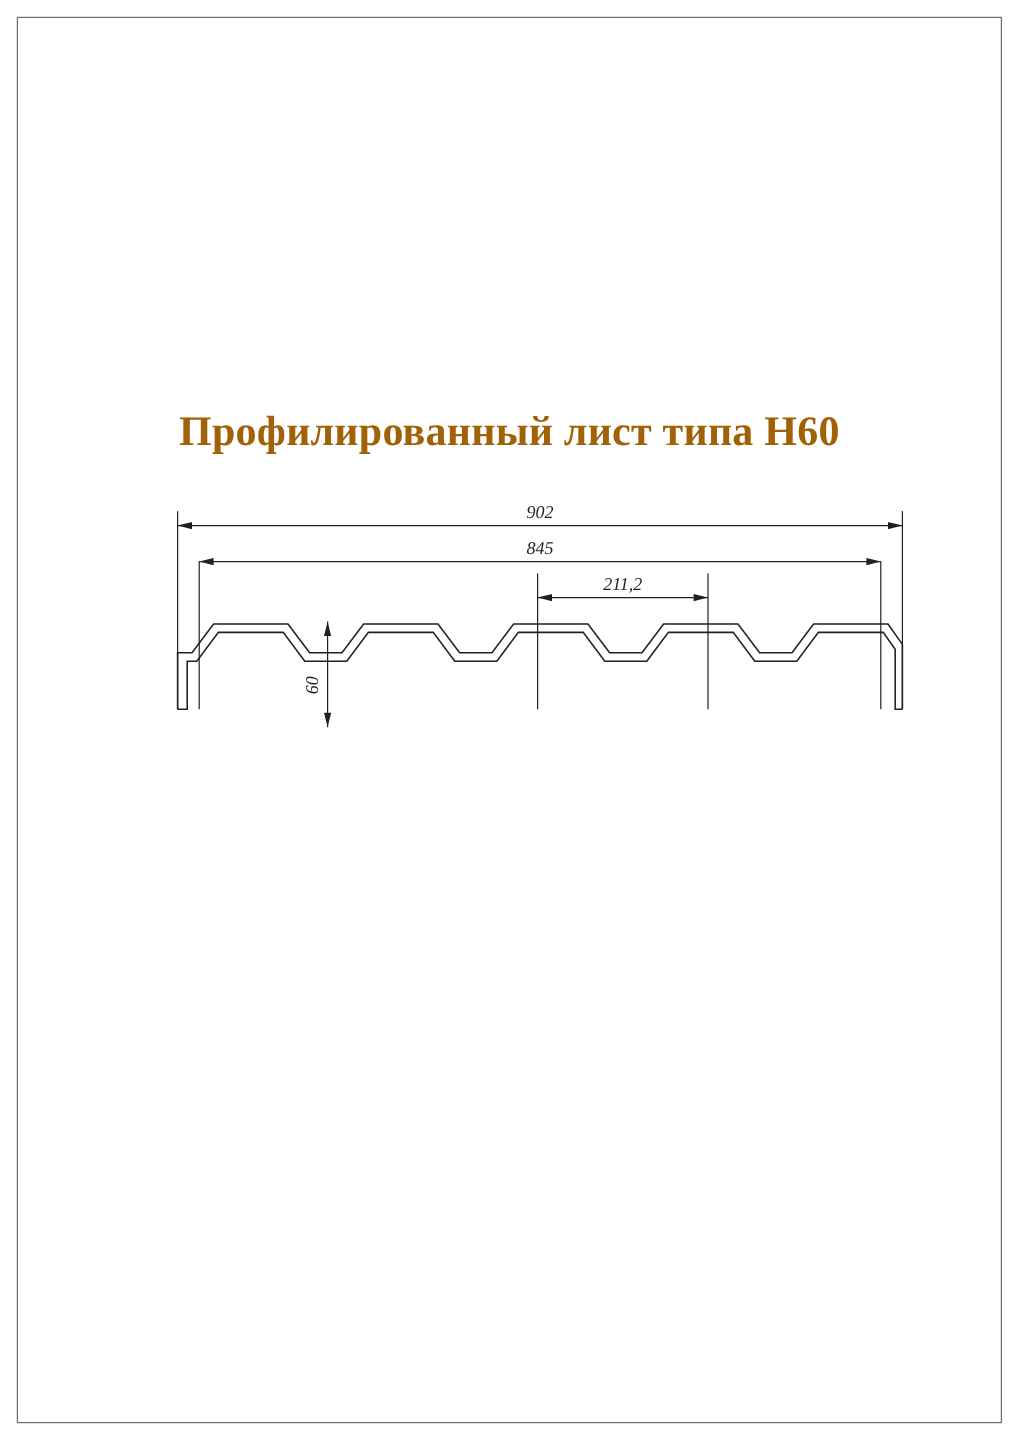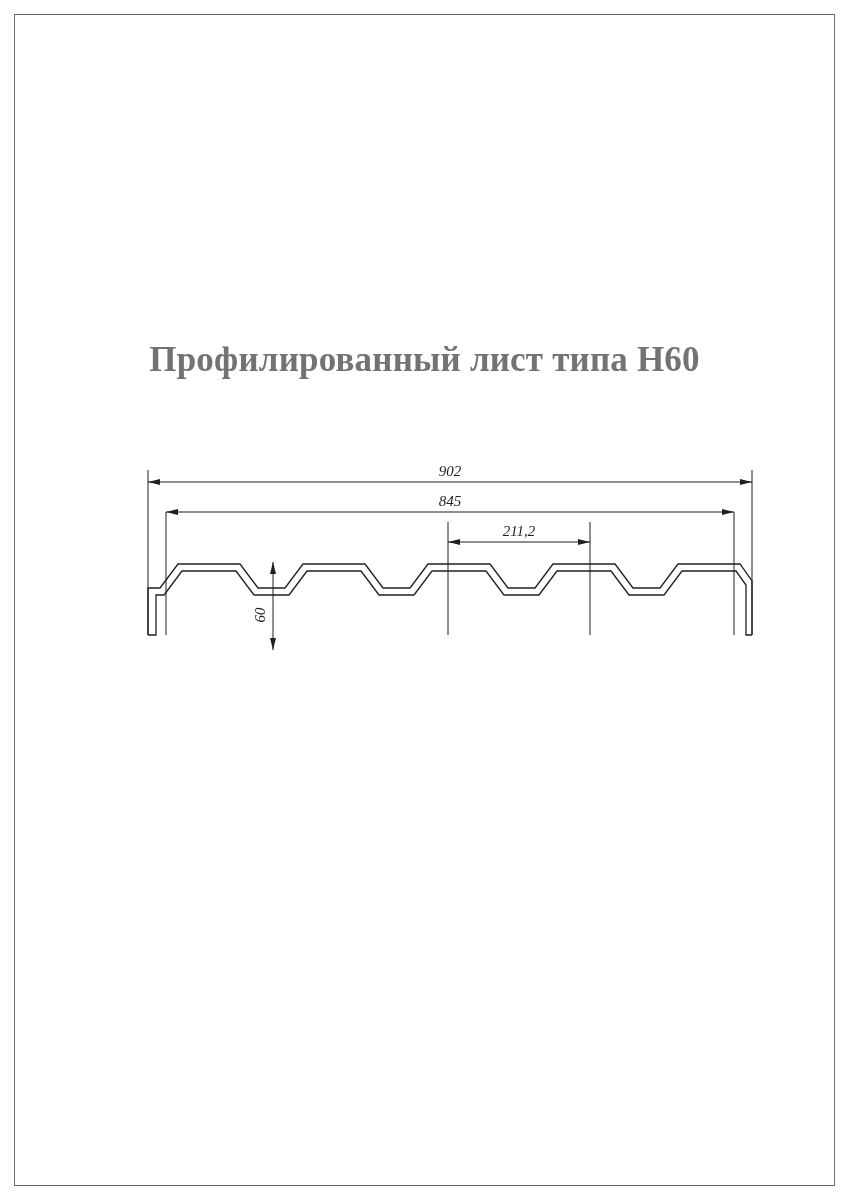--- a/index.html
+++ b/index.html
@@ -30,27 +30,27 @@
   }
   .title {
     position: absolute;
     left: 0;
     top: 340px;
     width: 849px;
     text-align: center;
     font-family: "Liberation Serif", serif;
     font-size: 35px;
     font-weight: bold;
-    color: #737373;
+    color: #a16207;
     letter-spacing: 0.2px;
   }
   .drawing {
     position: absolute;
     left: 110px;
-    top: 450px;
+    top: 406px;
     width: 680px;
     height: 260px;
   }
   .drawing svg {
     display: block;
   }
   .dim-label {
     font-family: "Liberation Serif", serif;
     font-style: italic;
     font-size: 15px;

